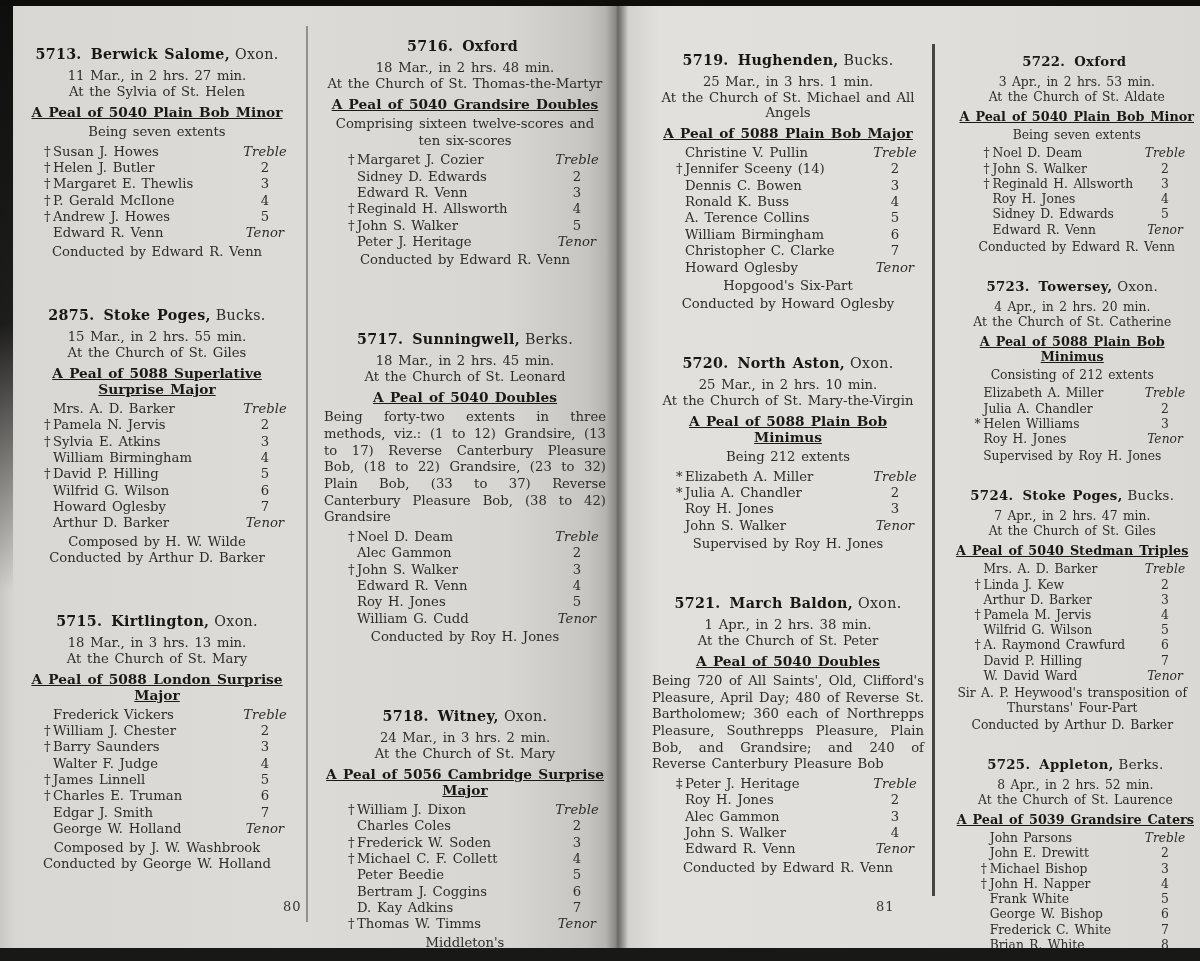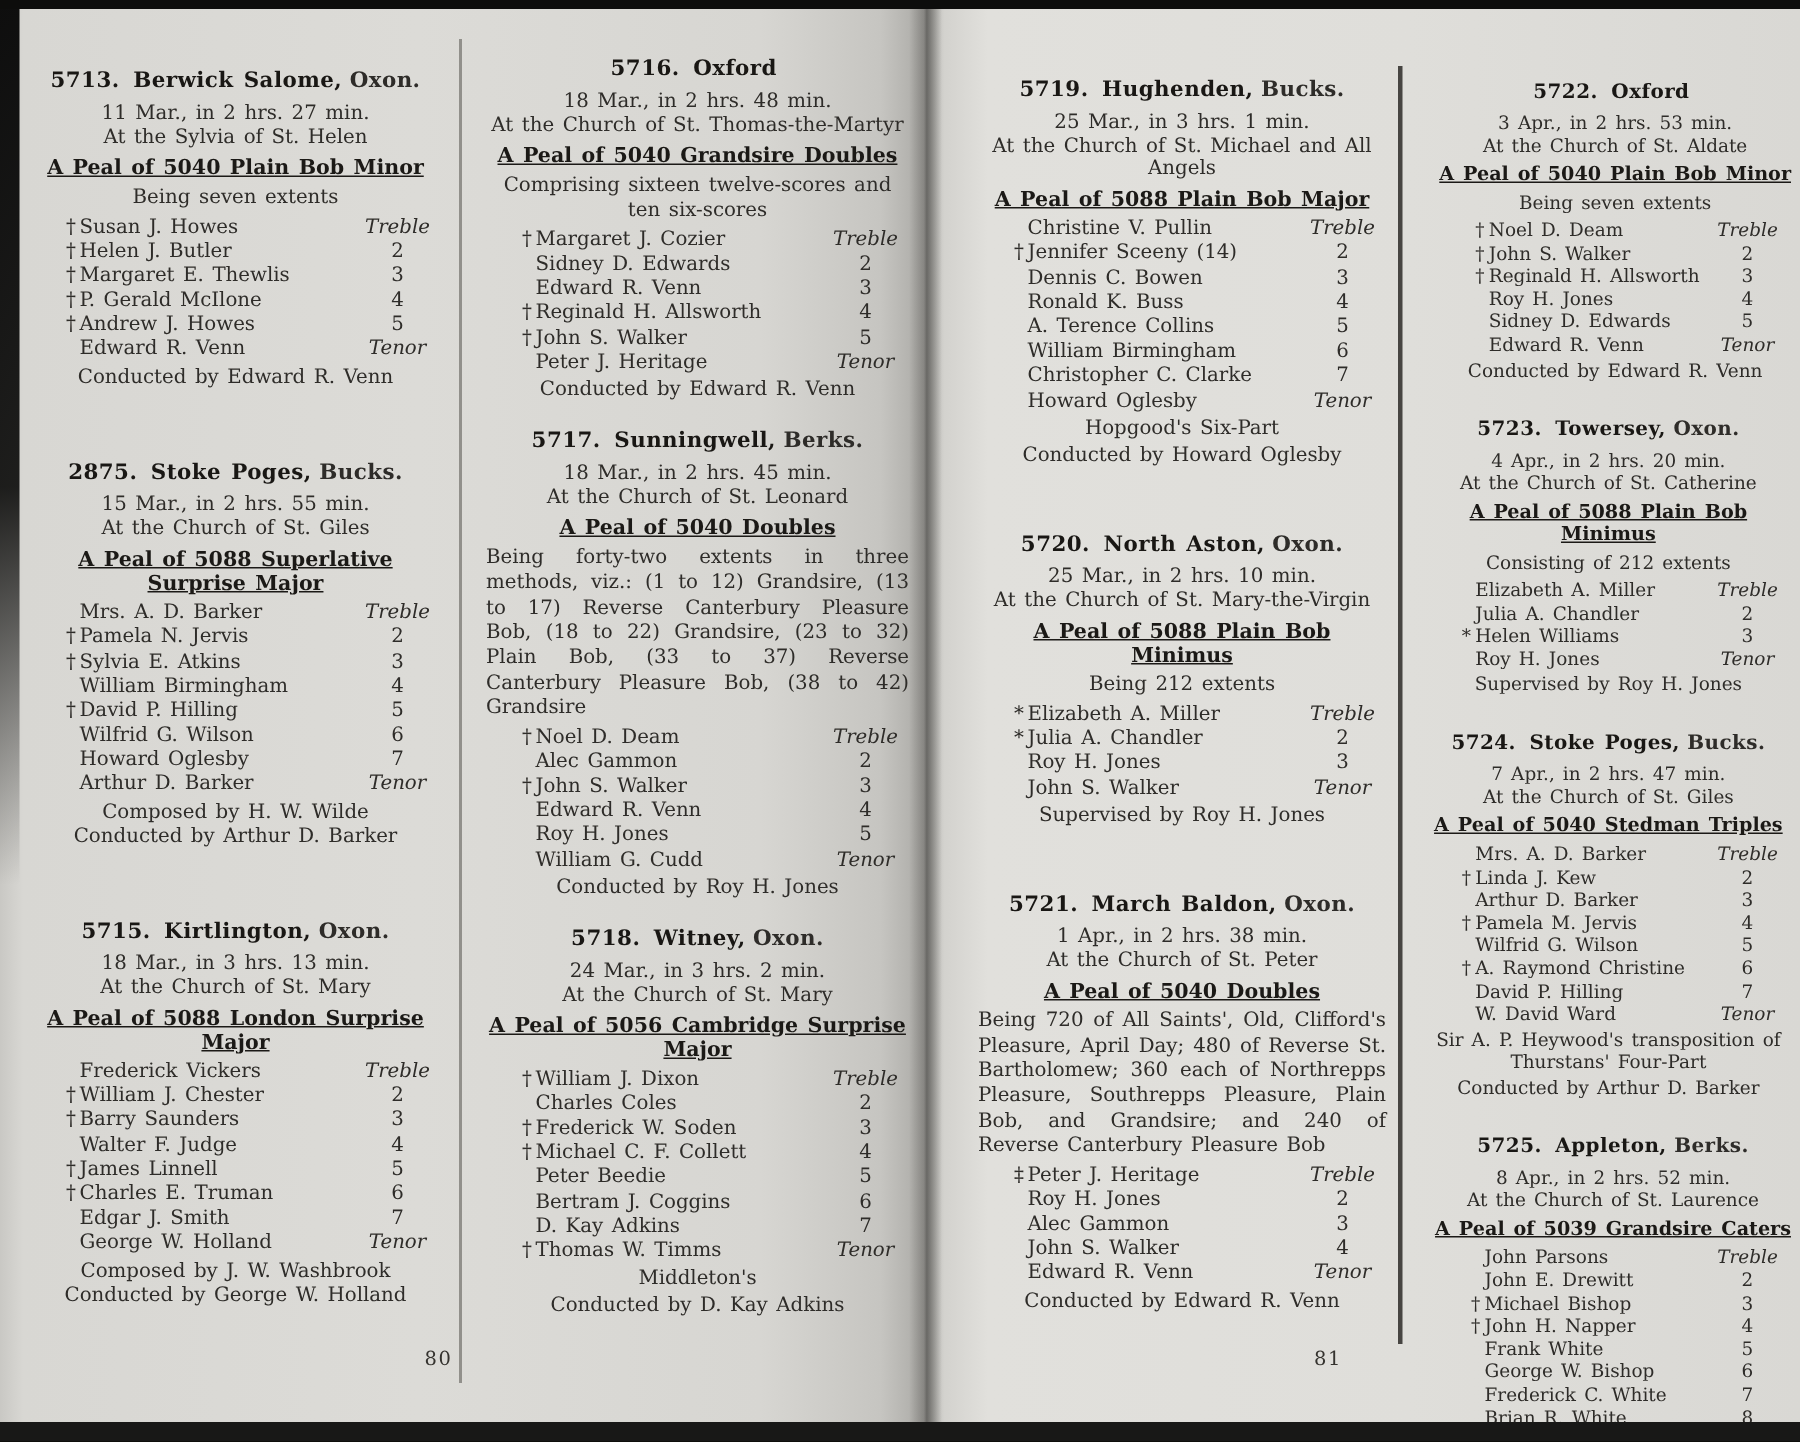--- a/index.html
+++ b/index.html
@@ -21,32 +21,32 @@
   .gutter{position:absolute;left:606px;top:6px;width:22px;height:942px;z-index:4;pointer-events:none;
     background:linear-gradient(90deg,rgba(30,28,25,0) 0,rgba(45,43,40,.28) 45%,rgba(20,19,17,.45) 55%,rgba(30,28,25,0) 100%);}
   .edge-left{position:absolute;left:0;top:0;width:13px;height:590px;z-index:5;pointer-events:none;
     background:linear-gradient(180deg,rgba(8,8,8,.97) 0,rgba(10,10,9,.9) 55%,rgba(10,10,9,0) 100%);}
   .edge-top{position:absolute;left:0;top:0;width:100%;height:6px;background:#0d0d0c;z-index:5;}
   .edge-bottom{position:absolute;left:0;bottom:0;width:100%;height:13px;background:#181817;z-index:5;}
 
   .pagegrid{display:flex;height:100%;}
   .pcol{display:flex;flex-direction:column;}
   .col-a{width:274px;margin-left:20px;padding-top:40px;gap:48px;font-size:13.2px;}
-  .col-b{flex:1;padding:32px 12px 0 10px;gap:19px;font-size:13.2px;}
+  .col-b{flex:1;padding:32px 12px 0 10px;gap:64px;font-size:13.2px;}
   .col-c{width:272px;margin-left:34px;padding-top:46px;gap:44px;font-size:13.2px;}
   .col-d{flex:1;padding:48px 6px 13px 10px;gap:25px;font-size:12.3px;align-items:flex-end;}
   .divider{flex:none;}
   .div-left{width:2px;margin:20px 6px 26px 12px;background:rgba(72,70,64,.5);}
   .div-right{width:2.5px;margin:38px 6px 52px 8px;background:rgba(28,26,23,.78);}
 
   .peal{flex:none;word-spacing:1.5px;}
   .peal-head{font-size:1.08em;font-weight:bold;text-align:center;margin:0 0 6px;letter-spacing:.3px;color:#191714;}
   .p-num{margin-right:9px;}
   .p-place{margin-right:5px;}
-  .p-county{font-weight:bold;color:#2e2c29;}
+  .p-county{font-weight:normal;color:#2e2c29;}
   .p-date{text-align:center;margin:0 0 1px;}
   .p-church{text-align:center;margin:0 0 5px;}
   .p-title{text-align:center;font-size:1.04em;font-weight:bold;margin:2px 0 4px;color:#1b1916;text-decoration:underline;}
   .p-desc{margin:0 0 3px;line-height:1.26;}
   .p-desc.center{text-align:center;}
   .p-desc.justify{text-align:justify;}
   .ringers{padding-left:24px;margin:1px 0 2px;}
   .ringer{display:flex;line-height:1.24;}
   .sym{flex:none;width:9px;}
   .rname{flex:1;}
@@ -607,21 +607,21 @@
                 <span class="rname">Pamela M. Jervis</span>
                 <span class="rbell">4</span>
               </div>
               <div class="ringer">
                 <span class="sym"></span>
                 <span class="rname">Wilfrid G. Wilson</span>
                 <span class="rbell">5</span>
               </div>
               <div class="ringer">
                 <span class="sym">†</span>
-                <span class="rname">A. Raymond Christine</span>
+                <span class="rname">A. Raymond Crawfurd</span>
                 <span class="rbell">6</span>
               </div>
               <div class="ringer">
                 <span class="sym"></span>
                 <span class="rname">David P. Hilling</span>
                 <span class="rbell">7</span>
               </div>
               <div class="ringer">
                 <span class="sym"></span>
                 <span class="rname">W. David Ward</span>

